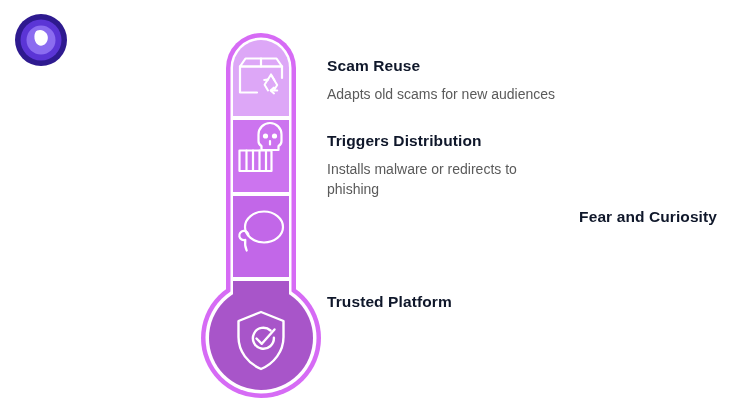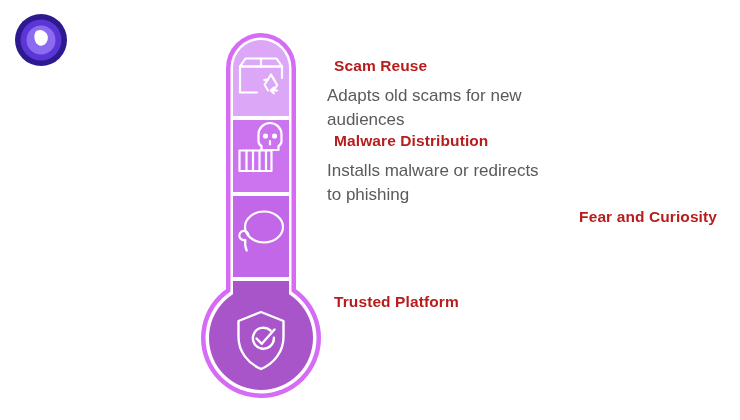--- a/index.html
+++ b/index.html
@@ -53,27 +53,27 @@
     height: 420px;
   }
   .item {
     position: absolute;
     left: 0;
     width: 390px;
   }
   .item-title {
     font-size: 15.5px;
     font-weight: bold;
-    color: #b91c1c;
+    color: #0f172a;
     letter-spacing: 0.1px;
     line-height: 1.15;
-    margin: 0 0 9px 7px;
+    margin: 0 0 9px 0;
   }
   .item-desc {
-    font-size: 17px;
+    font-size: 14px;
     color: #5a5a5a;
     line-height: 1.45;
     margin: 0;
     max-width: 230px;
   }
 
   .item-1 { top: 57px; }
   .item-2 { top: 132px; }
   .item-3 { top: 208px; text-align: right; }
   .item-4 { top: 293px; }
@@ -178,21 +178,21 @@
   </div>
 
   <div class="items">
 
     <div class="item item-1">
       <p class="item-title">Scam Reuse</p>
       <p class="item-desc">Adapts old scams for new audiences</p>
     </div>
 
     <div class="item item-2">
-      <p class="item-title">Malware Distribution</p>
+      <p class="item-title">Triggers Distribution</p>
       <p class="item-desc">Installs malware or redirects to phishing</p>
     </div>
 
     <div class="item item-3">
       <p class="item-title">Fear and Curiosity</p>
     </div>
 
     <div class="item item-4">
       <p class="item-title">Trusted Platform</p>
     </div>

